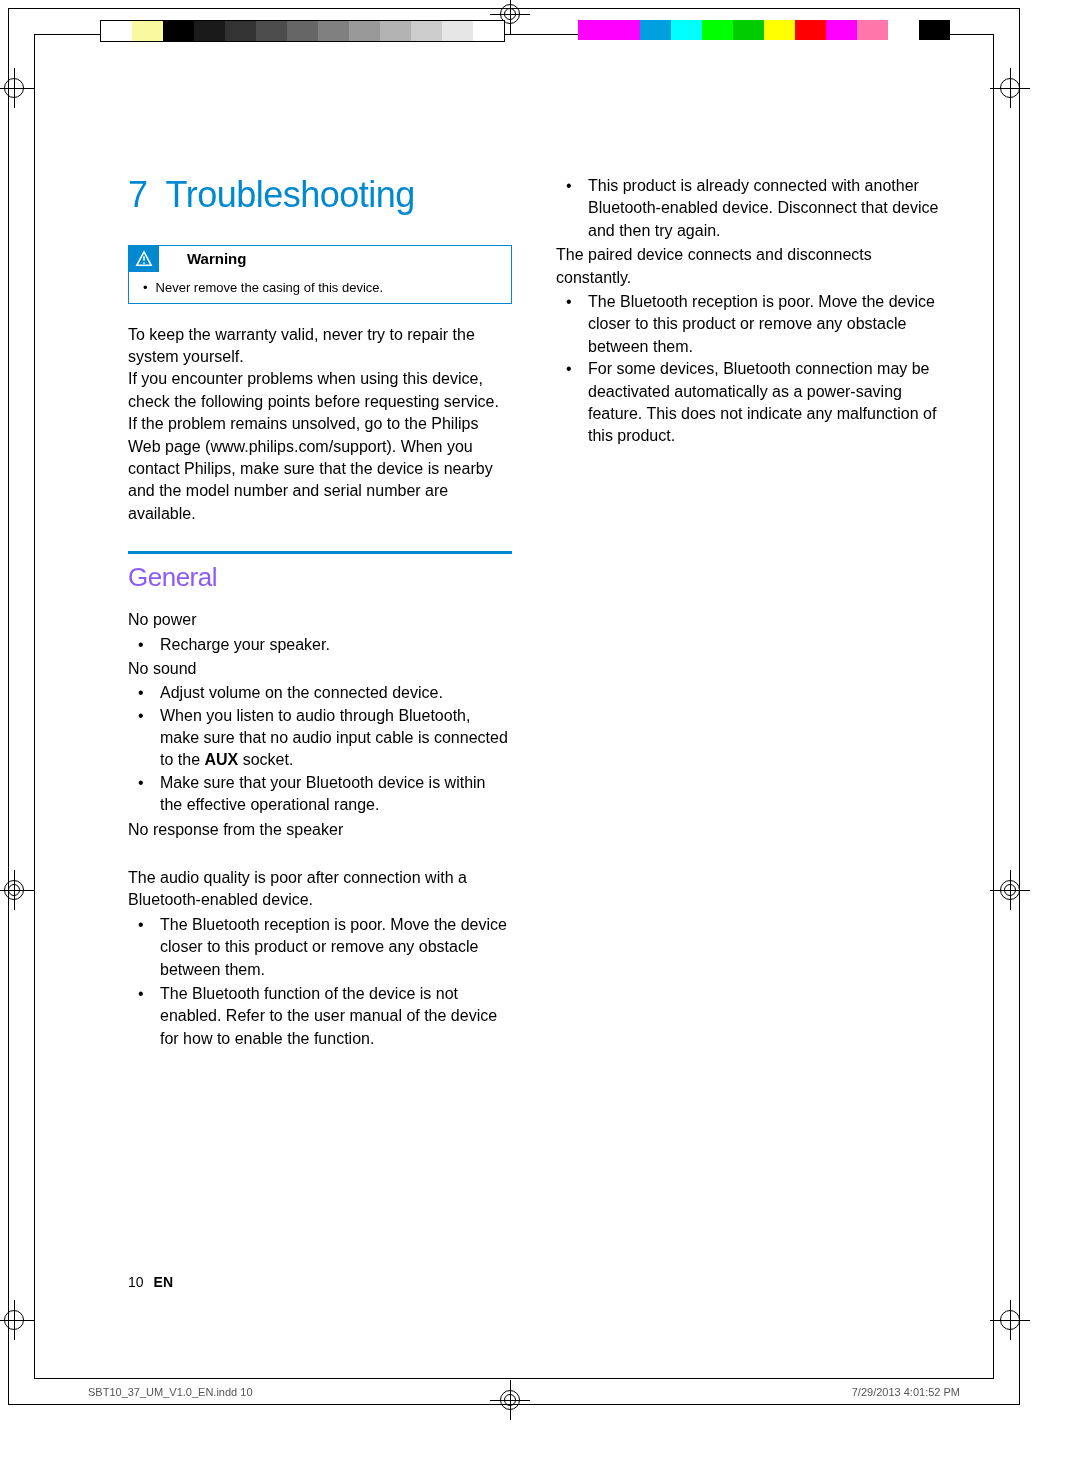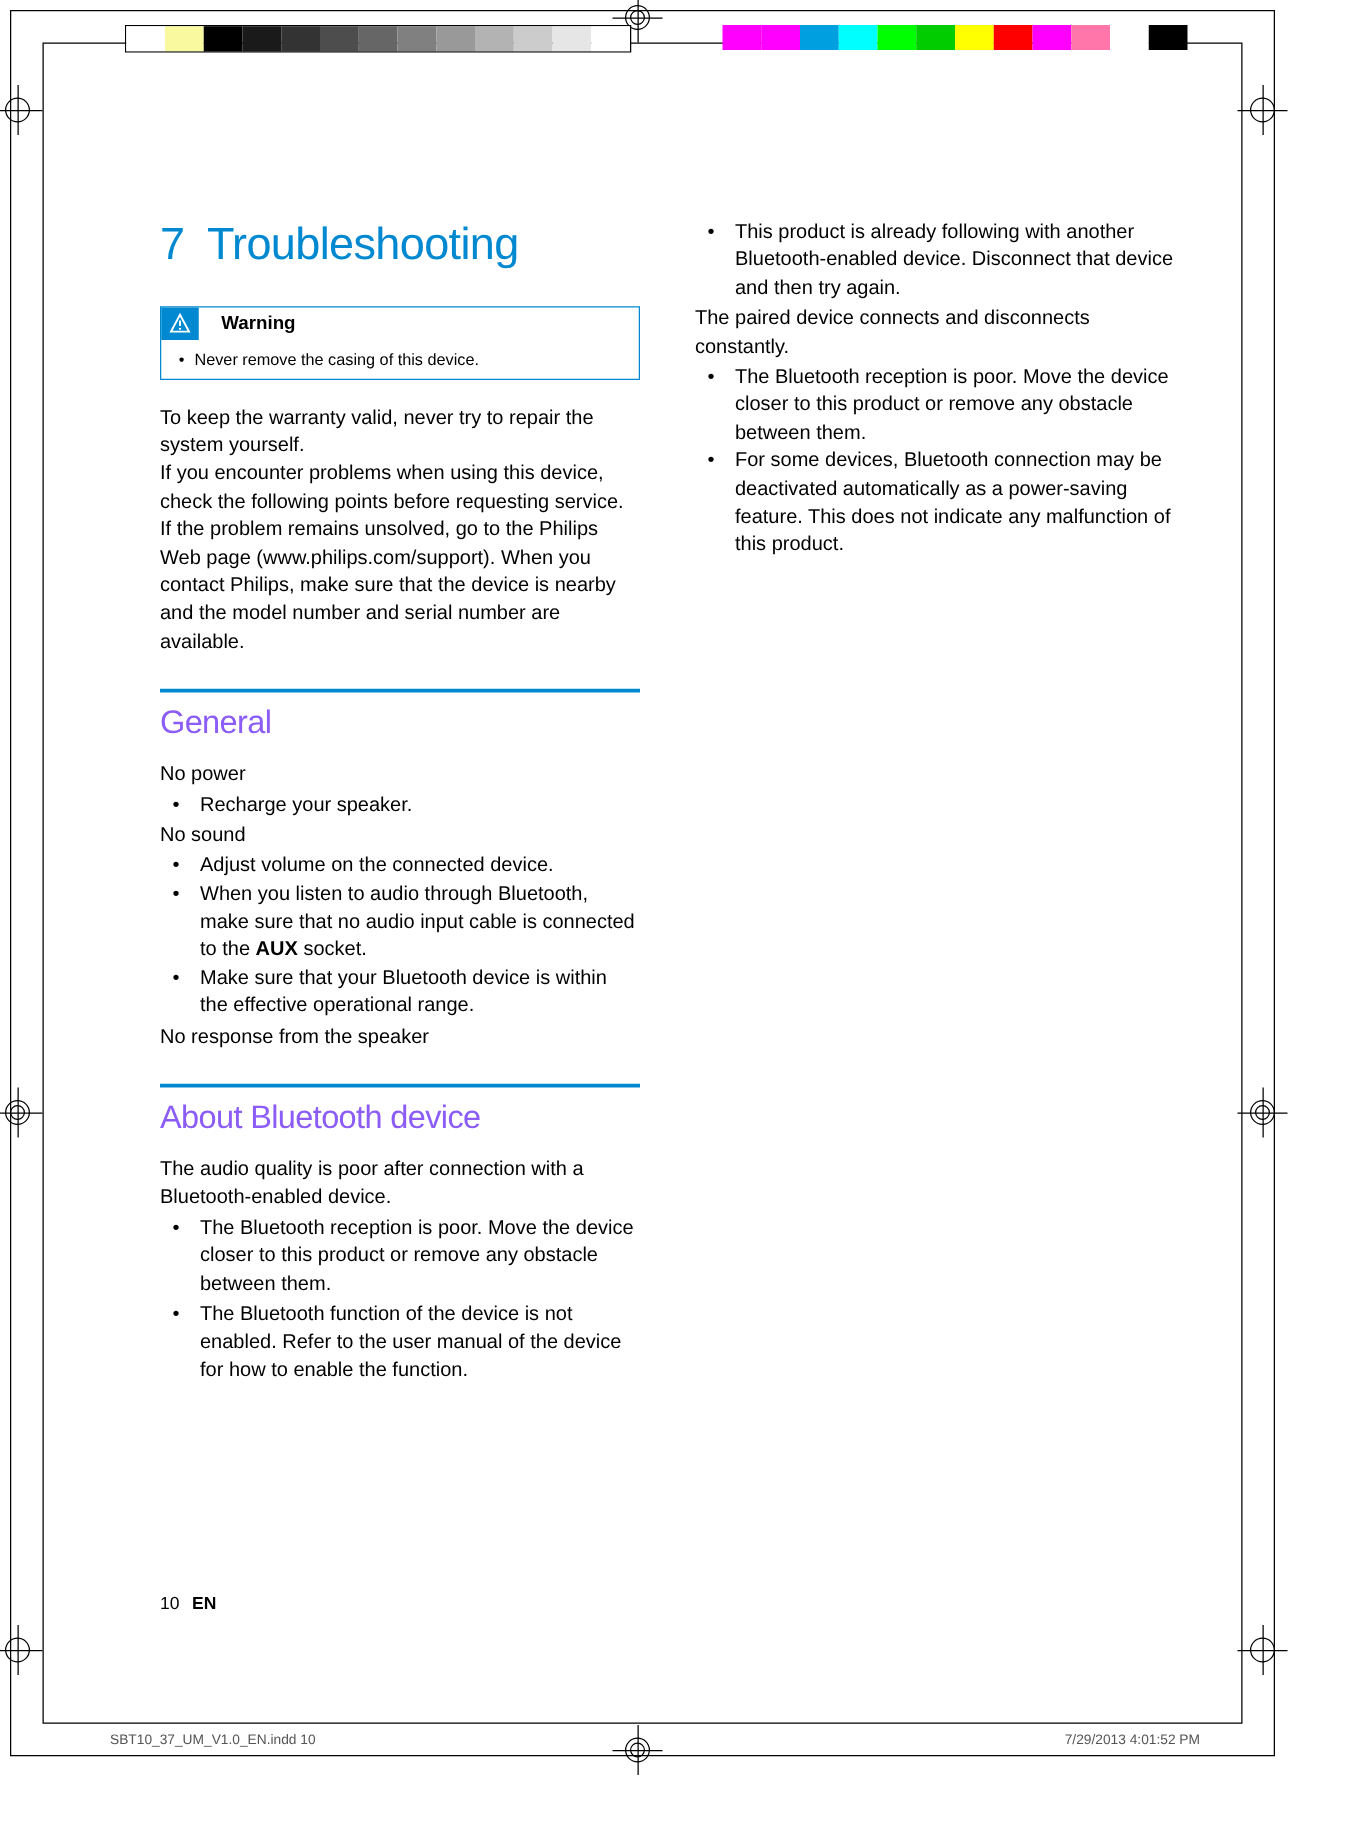--- a/index.html
+++ b/index.html
@@ -24,21 +24,21 @@
 .csw span{width:31px;height:20px}
 .content{position:absolute;left:128px;top:175px;right:140px;bottom:170px;display:flex;gap:44px}
 .col{flex:1;min-width:0}
 h1{font-size:36px;font-weight:400;color:#0089d0;margin:0 0 30px;line-height:1.1;letter-spacing:-0.5px}
 h1 .num{margin-right:18px}
 h2{font-size:26px;font-weight:400;color:#8b5cf6;margin:0 0 16px;border-top:3px solid #0089d0;padding-top:8px;letter-spacing:-0.5px}
 .wbox{border:1px solid #0089d0;margin-bottom:20px}
 .whead{display:flex;align-items:center}
 .wic{background:#0089d0;width:30px;height:26px;display:flex;align-items:center;justify-content:center}
 .wic svg{display:block}
-.wtit{font-weight:700;font-size:15px;padding-left:18px}
+.wtit{font-weight:700;font-size:15px;padding-left:28px}
 .wbody{padding:8px 14px;font-size:13px;display:flex}
 .wbody::before{content:"•";margin-right:8px}
 p{font-size:16px;line-height:1.4;margin:0 0 2px}
 .sub{font-weight:400;font-size:16px;margin-top:2px}
 ul{list-style:none;padding:0;margin:0 0 2px}
 li{font-size:16px;line-height:1.4;padding-left:32px;position:relative}
 li::before{content:"•";position:absolute;left:10px}
 .sec{margin-top:26px}
 .footer{position:absolute;left:128px;bottom:170px;font-size:14px}
 .footer b{font-weight:700;margin-left:10px}
@@ -137,34 +137,33 @@
 <p class="sub">No sound</p>
 <ul>
 <li>Adjust volume on the connected device.</li>
 <li>When you listen to audio through Bluetooth, make sure that no audio input cable is connected to the <b>AUX</b> socket.</li>
 <li>Make sure that your Bluetooth device is within the effective operational range.</li>
 </ul>
 <p class="sub">No response from the speaker</p>
 </div>
 
 <div class="sec">
-<h2>About Bluetooth device</h2>
 <p class="sub">The audio quality is poor after connection with a Bluetooth-enabled device.</p>
 <ul>
             <li>The Bluetooth reception is poor. Move the device closer to this product or remove any obstacle between them.</li>
           </ul>
 <ul>
             <li>The Bluetooth function of the device is not enabled. Refer to the user manual of the device for how to enable the function.</li>
           </ul>
 </div>
 </div>
 
 <div class="col">
 <ul>
-          <li>This product is already following with another Bluetooth-enabled device. Disconnect that device and then try again.</li>
+          <li>This product is already connected with another Bluetooth-enabled device. Disconnect that device and then try again.</li>
         </ul>
 <p class="sub">The paired device connects and disconnects constantly.</p>
 <ul>
 <li>The Bluetooth reception is poor. Move the device closer to this product or remove any obstacle between them.</li>
 <li>For some devices, Bluetooth connection may be deactivated automatically as a power-saving feature. This does not indicate any malfunction of this product.</li>
 </ul>
 </div>
 </div>
 
 <div class="footer"><span>10</span><b>EN</b></div>

